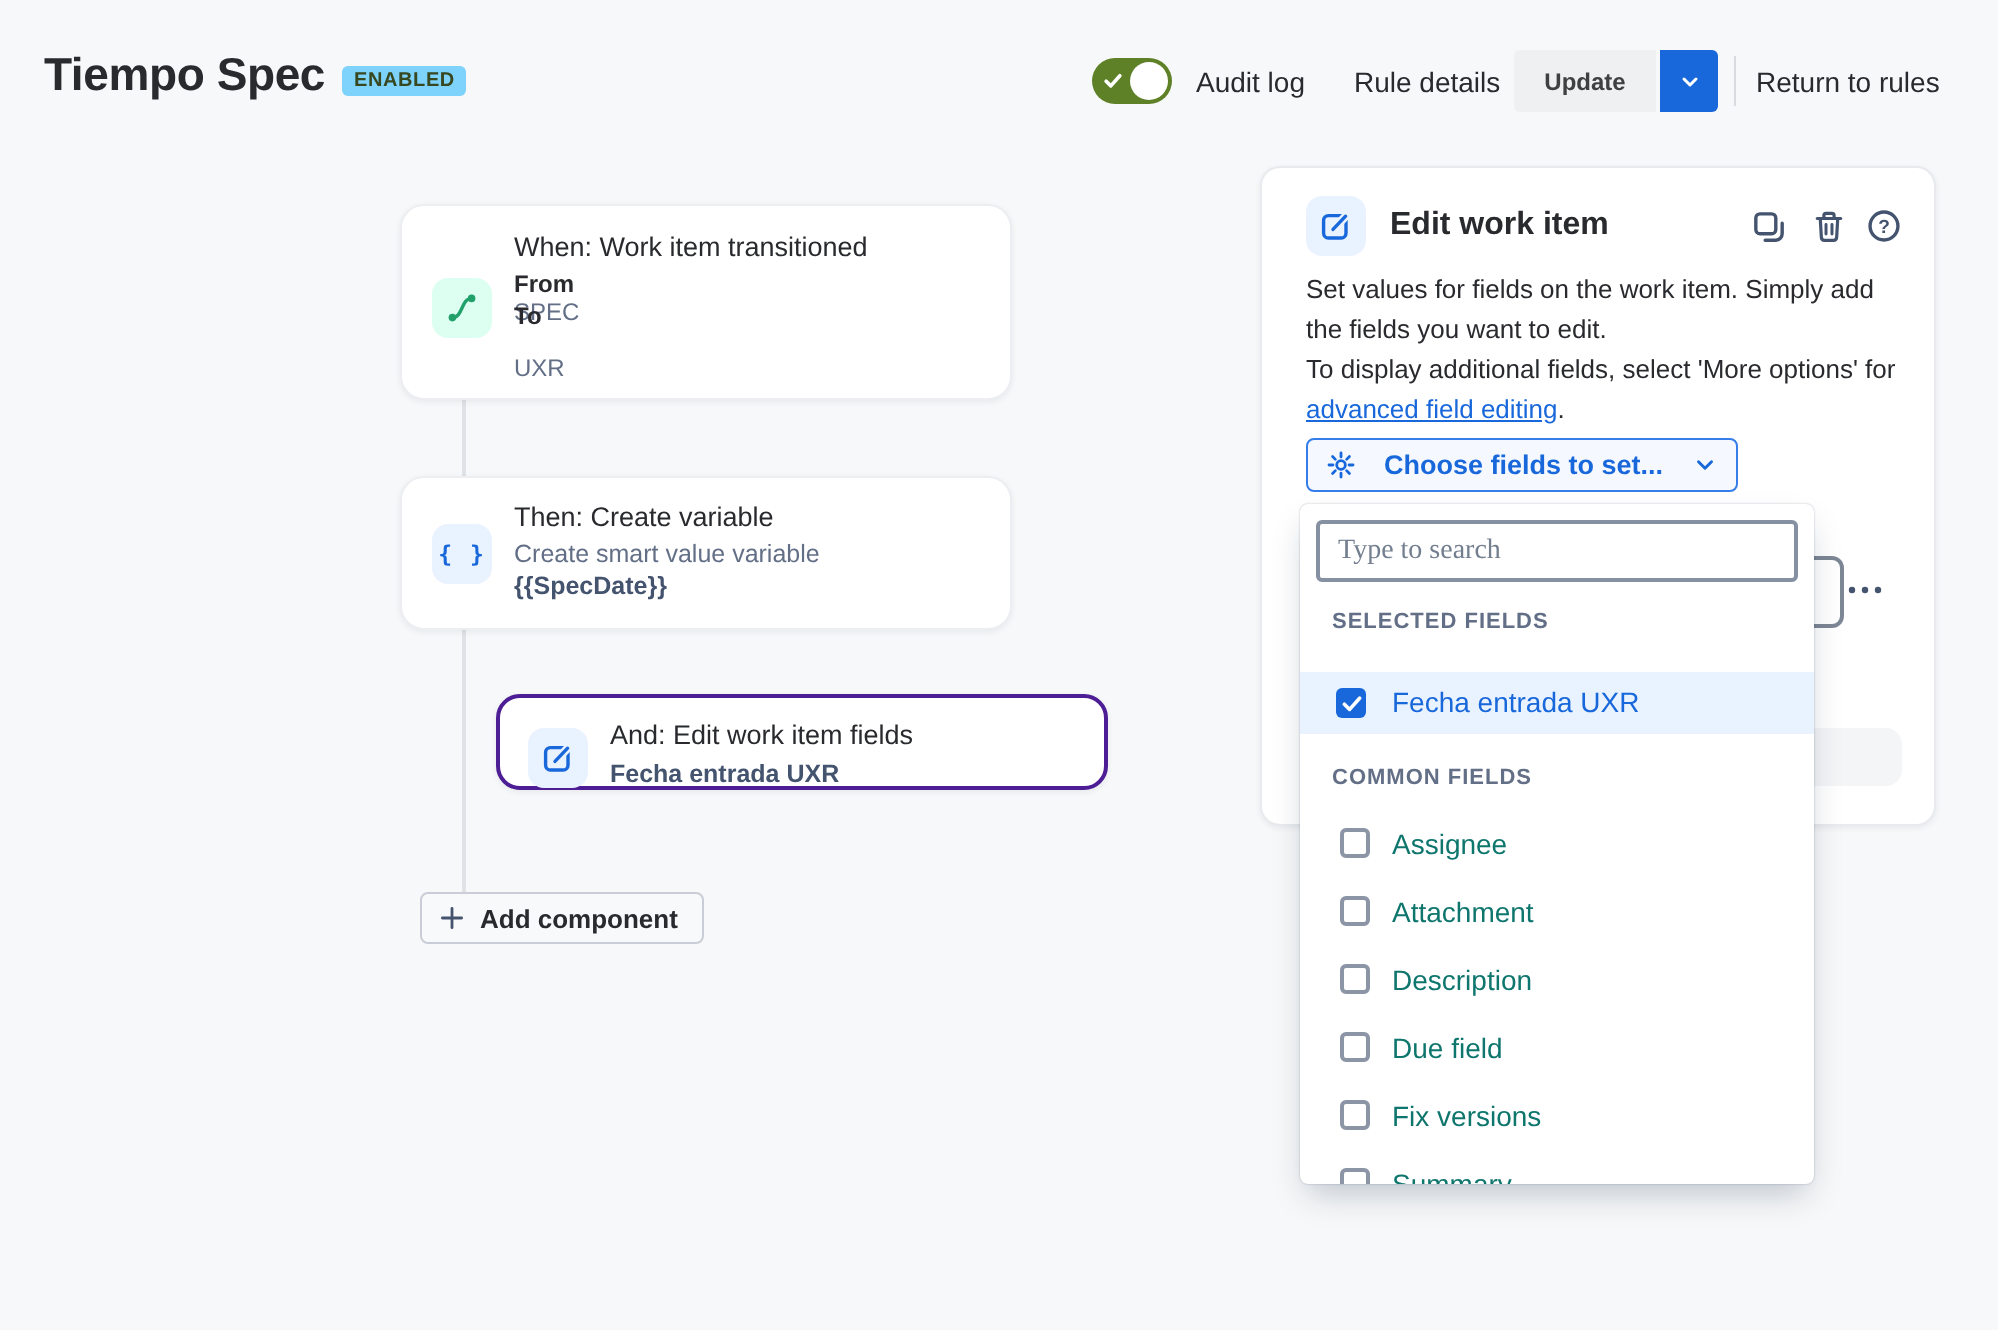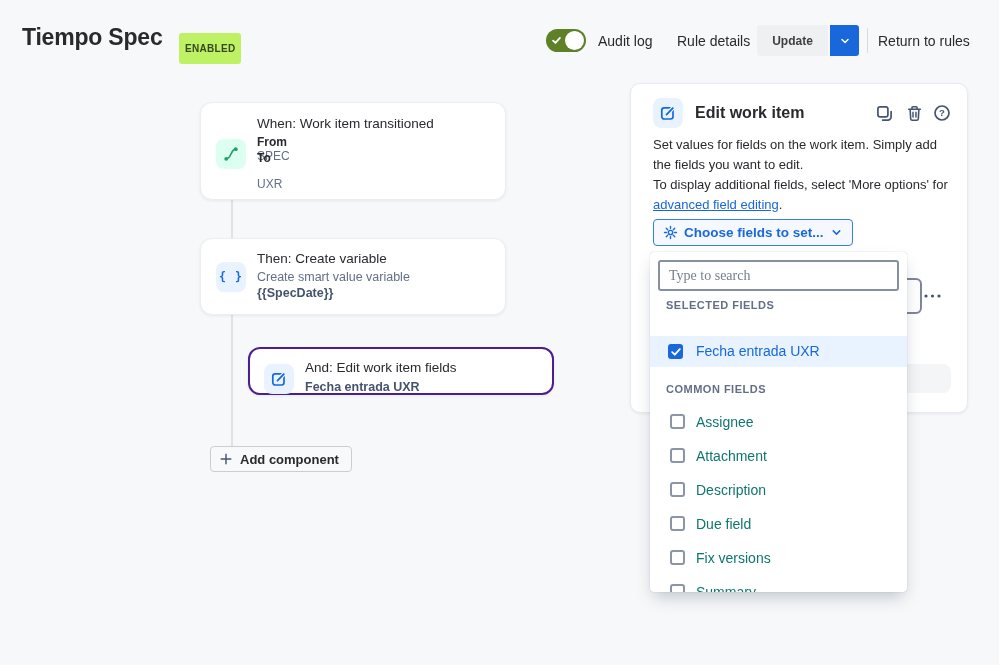--- a/index.html
+++ b/index.html
@@ -2,22 +2,22 @@
 <html><head>
 <meta charset="utf-8">
 <style>
   * { margin:0; padding:0; box-sizing:border-box; }
   html,body { width:999px; height:665px; overflow:hidden; }
   body { background:#F7F8F9; font-family:"Liberation Sans", sans-serif; color:#292A2E; position:relative; }
   .abs { position:absolute; }
 
   
   .h-title { left:22px; top:24px; font-size:23px; font-weight:700; letter-spacing:-0.2px; }
-  .h-badge { left:179px; top:33px; background:#bef264; color:#37471F; font-size:10px; font-weight:700;
-             padding:10px 6px; border-radius:3px; letter-spacing:0.3px; }
+  .h-badge { left:171px; top:33px; background:#7dd3fc; color:#37471F; font-size:10px; font-weight:700;
+             padding:2px 6px; border-radius:3px; letter-spacing:0.3px; }
   .h-toggle { left:546px; top:29px; width:40px; height:23px; border-radius:12px; background:#5E8027; cursor:pointer; }
   .h-toggle .knob { position:absolute; right:2px; top:2px; width:19px; height:19px; border-radius:50%; background:#fff; }
   .h-toggle svg { position:absolute; left:6px; top:7px; }
   .h-textbtn { top:33px; font-size:14px; font-weight:500; color:#292A2E; cursor:pointer; }
   .h-update { left:757px; top:25px; width:71px; height:31px; background:#EEF0F2; color:#404040;
               font-size:12px; font-weight:600; border:none; border-radius:3px 0 0 3px;
               display:flex; align-items:center; justify-content:center; }
   .h-chev { left:830px; top:25px; width:29px; height:31px; background:#1868DB; border:none;
             border-radius:0 3px 3px 0; display:flex; align-items:center; justify-content:center; cursor:pointer; }
   .h-div { left:867px; top:28px; width:1px; height:25px; background:#D8DCE1; }
@@ -48,21 +48,21 @@
   .panel { left:630px; top:83px; width:338px; height:330px; background:#fff; border:1px solid #E8EAEE;
            border-radius:10px; box-shadow:0 1px 3px rgba(9,30,66,0.07); z-index:1; }
   .p-icon { position:absolute; left:22px; top:14px; width:30px; height:30px; border-radius:8px; background:#E9F2FF;
             display:flex; align-items:center; justify-content:center; }
   .p-title { position:absolute; left:64px; top:20px; font-size:16px; font-weight:700; }
   .p-tool { position:absolute; top:19px; width:20px; height:20px; display:flex; align-items:center;
             justify-content:center; cursor:pointer; }
   .p-desc { position:absolute; left:22px; top:51px; font-size:13px; line-height:20px; color:#292A2E; white-space:nowrap; }
   .p-link { color:#1868DB; text-decoration:underline; cursor:pointer; }
   .choose-btn { position:absolute; left:22px; top:135px; height:27px; display:inline-flex; align-items:center;
-                gap:6px; padding:8px 9px; background:#F5F9FF; border:1px solid #357DE8; border-radius:4px;
+                gap:14px; padding:8px 9px; background:#F5F9FF; border:1px solid #357DE8; border-radius:4px;
                 color:#1868DB; font-size:13.5px; font-weight:600; cursor:pointer; }
   .frag-input { position:absolute; left:226px; top:194px; width:65px; height:36px; background:#fff;
                 border:2px solid #7D8795; border-radius:6px; font-size:15px; color:#292A2E;
                 text-align:right; padding:7px 13px 0 0; }
   .frag-ellipsis { position:absolute; left:292px; top:202px; cursor:pointer; }
   .frag-grayrow { position:absolute; left:70px; top:280px; width:250px; height:29px; background:#F4F5F7; border-radius:8px; }
 
   
   .dropdown { left:650px; top:252px; width:257px; height:340px; background:#fff; border-radius:4px; z-index:10;
               box-shadow:0 0 1px rgba(9,30,66,0.31), 0 8px 16px -4px rgba(9,30,66,0.25); overflow:hidden; }
@@ -206,21 +206,21 @@
       <circle cx="3" cy="4" r="1.6" fill="#44546F"></circle>
         <circle cx="9.5" cy="4" r="1.6" fill="#44546F"></circle>
         <circle cx="16" cy="4" r="1.6" fill="#44546F"></circle>
     </svg>
   </div>
 </div>
 
 <div class="abs dropdown">
   <input class="dd-search" type="text" placeholder="Type to search" style="">
 
-  <div class="dd-heading" style="top:47px;">SELECTED FIELDS</div>
+  <div class="dd-heading" style="top:53px;">SELECTED FIELDS</div>
 
   <div class="dd-selrow">
     <span class="cb checked" style="left:18px;top:8px;">
       <svg width="10" height="10" viewBox="0 0 10 9">
         <path d="M1.2 4.6 L3.8 7.2 L8.8 1.6" stroke="#fff" stroke-width="1.8" fill="none" stroke-linecap="round" stroke-linejoin="round"></path>
       </svg>
     </span>
     <span class="lbl">Fecha entrada UXR</span>
   </div>
 

